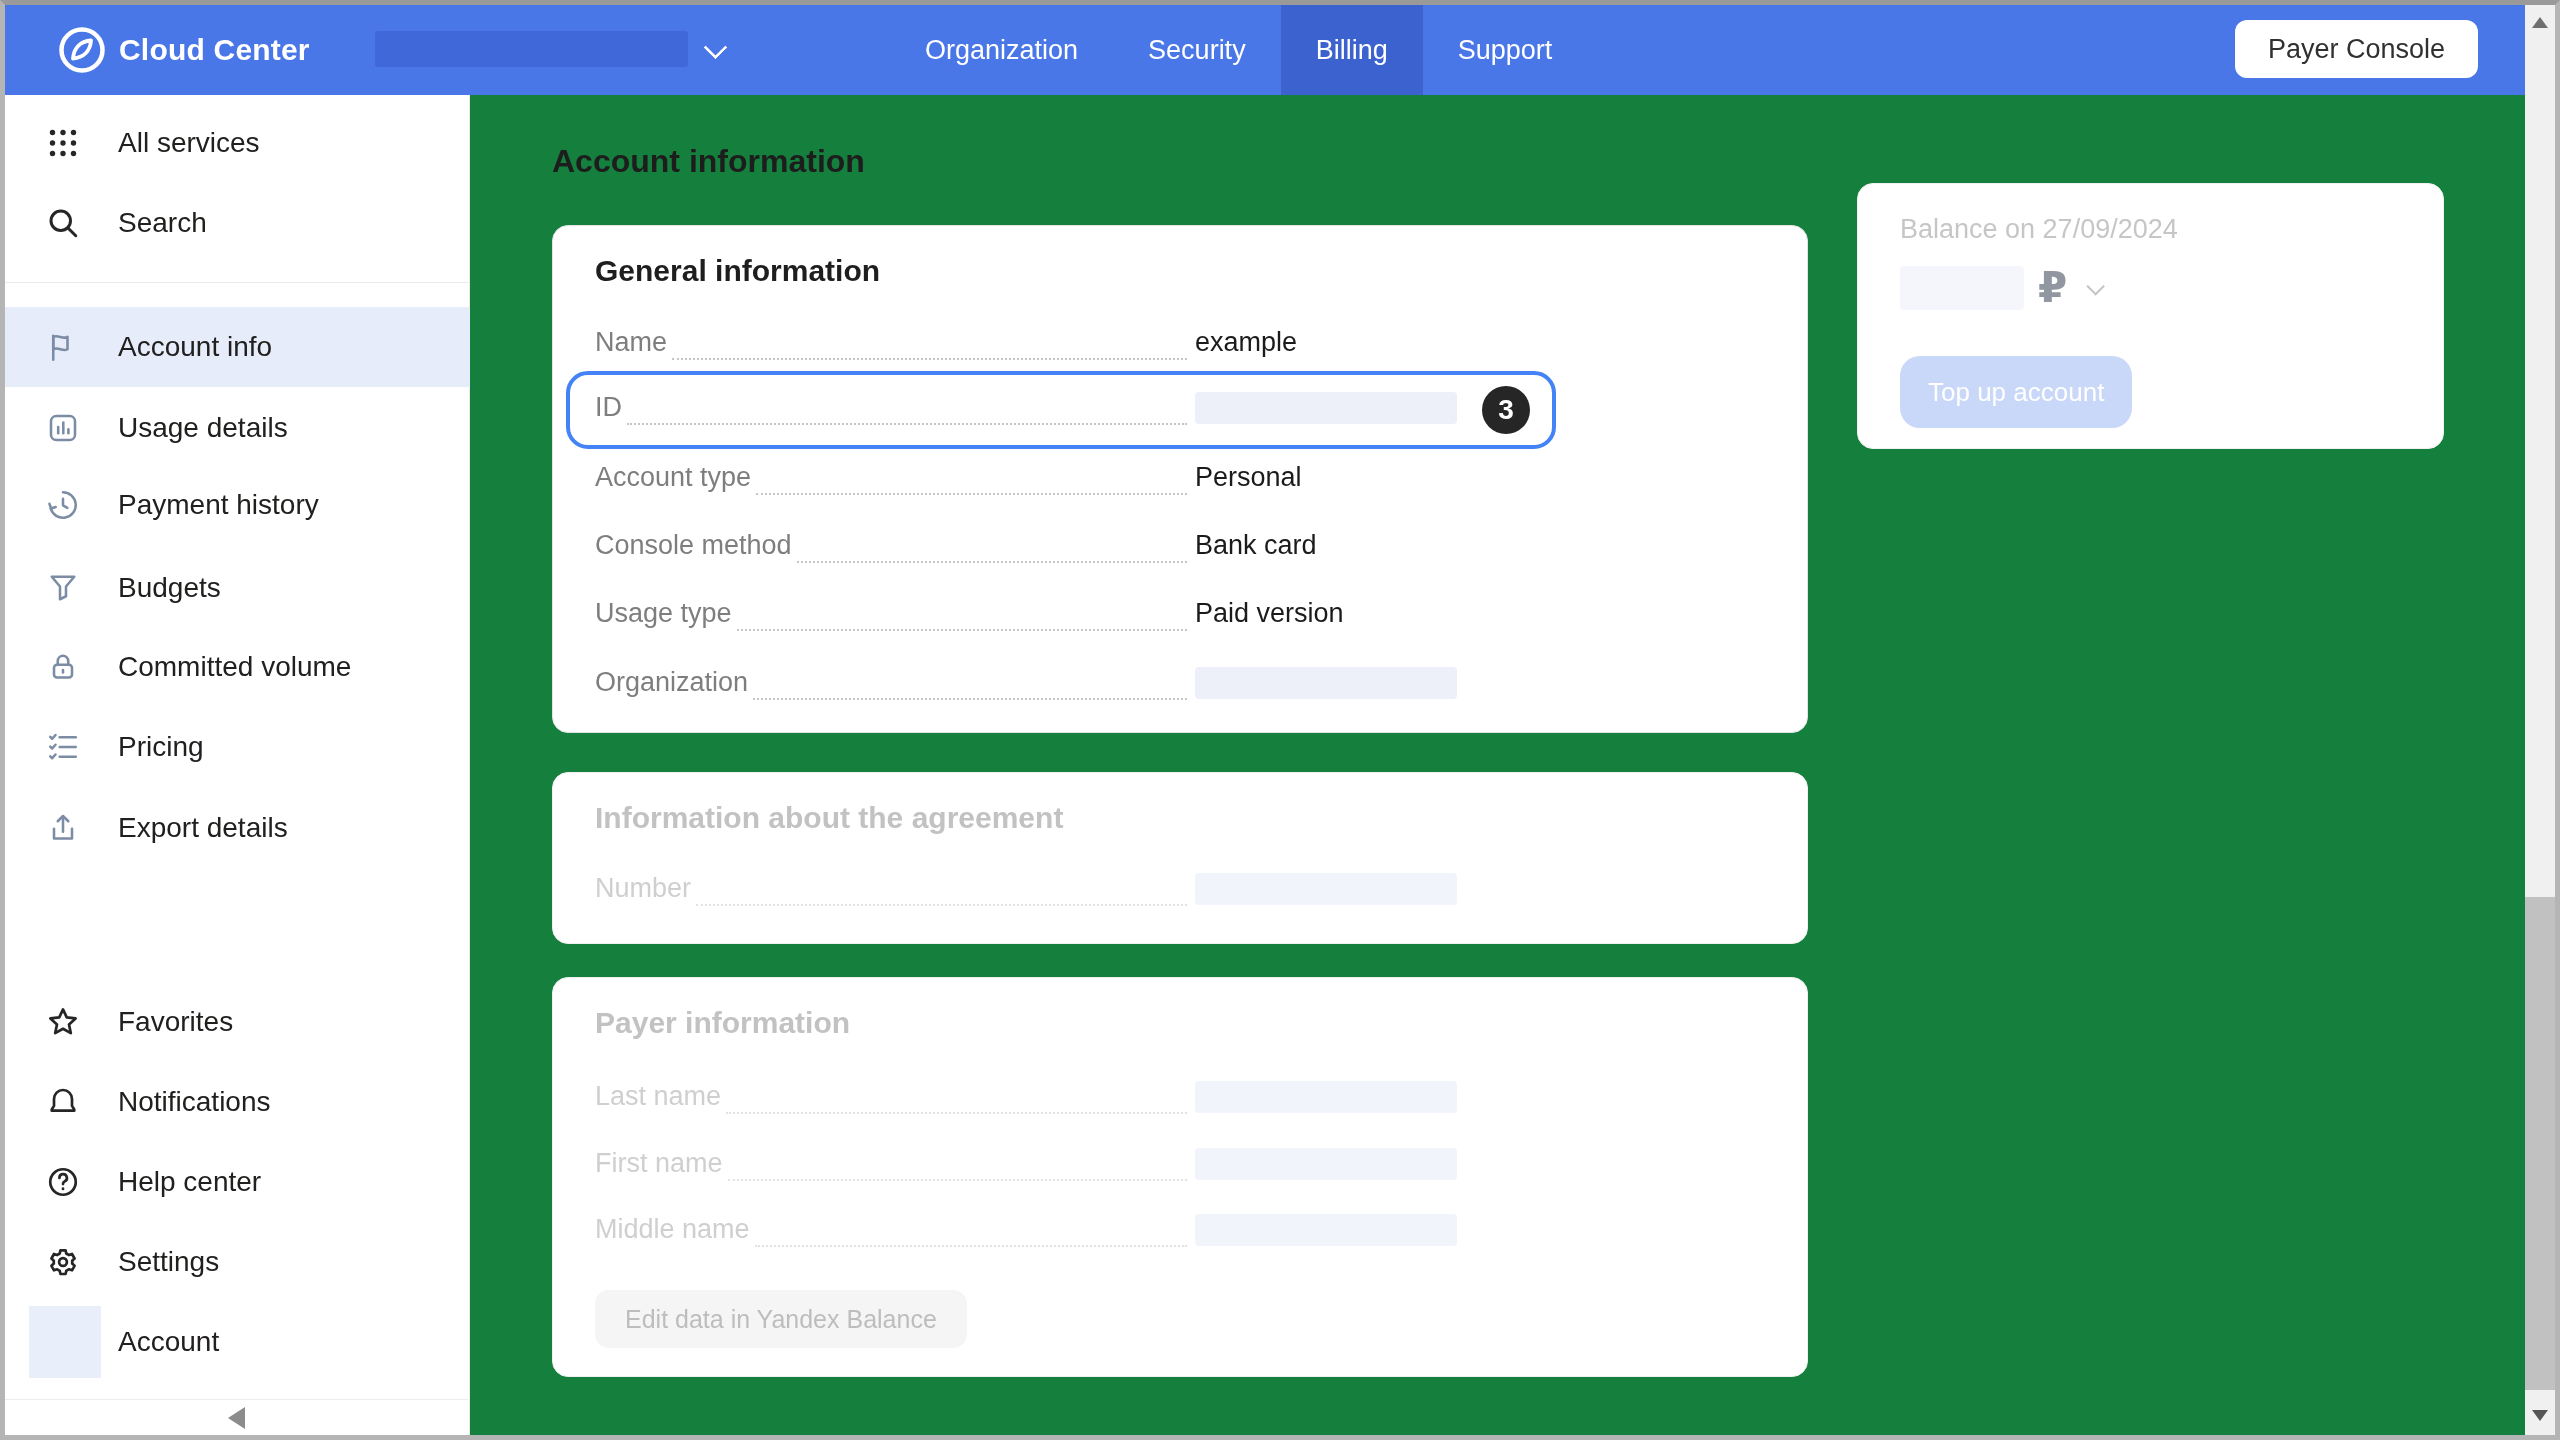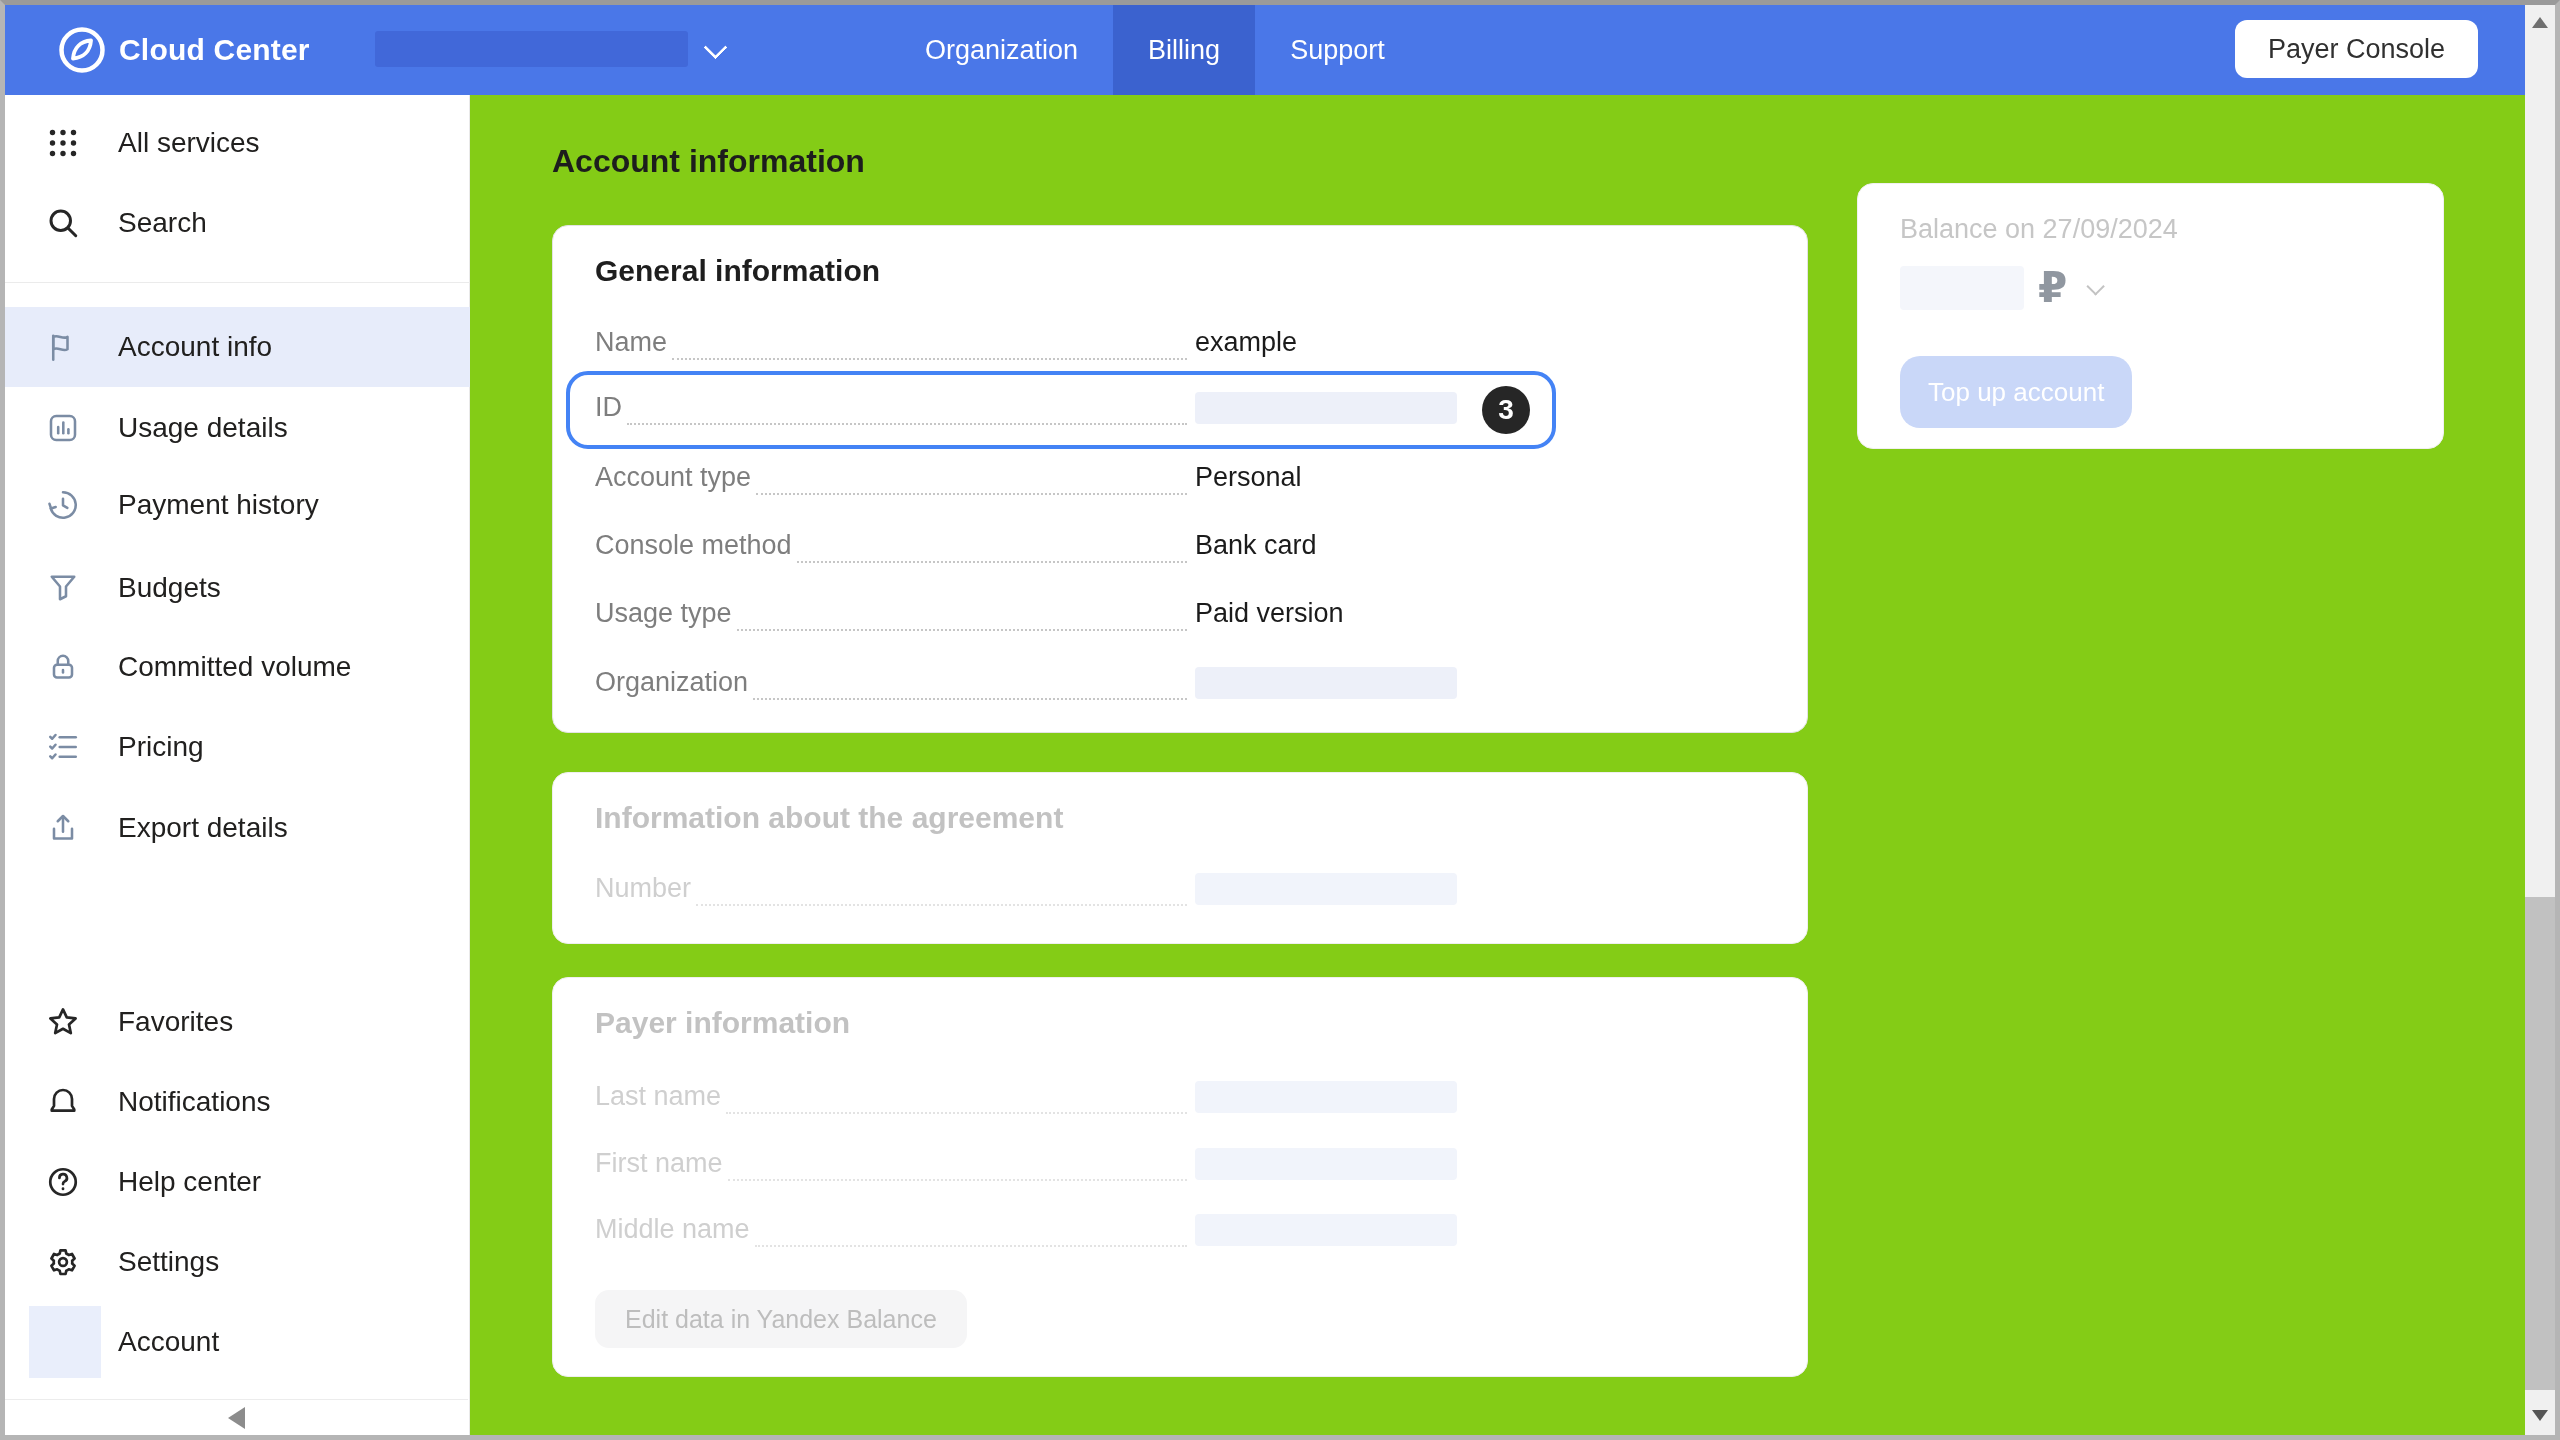--- a/index.html
+++ b/index.html
@@ -1,18 +1,18 @@
 <!DOCTYPE html>
 <html><head>
 <meta charset="utf-8">
 <style>
   * { margin:0; padding:0; box-sizing:border-box; }
   html,body { width:2560px; height:1440px; }
   body { font-family:"Liberation Sans","DejaVu Sans",sans-serif; background:#ffffff; color:#202020; }
-  #root { position:relative; width:2560px; height:1440px; border:5px solid #b5b5b5; border-top-color:#9a9a9a; background:#84cc16; overflow:hidden;padding-left:21px; }
+  #root { position:relative; width:2560px; height:1440px; border:5px solid #b5b5b5; border-top-color:#9a9a9a; background:#15803d; overflow:hidden;padding-left:21px; }
 
   
   .header { position:absolute; left:0; top:0; width:2520px; height:90px; background:#4a77e8; }
   .logo { position:absolute; left:52px; top:20px; width:50px; height:50px; }
   .brand { position:absolute; left:114px; top:0; height:90px; display:flex; align-items:center;
            color:#ffffff; font-size:30px; font-weight:700; letter-spacing:.2px; }
   .folder-select { position:absolute; left:370px; top:26px; width:313px; height:36px; background:#4168d9; border-radius:3px; }
   .hdr-chevron { position:absolute; left:702px; top:34px; width:17px; height:17px;
                  border-right:3px solid #fff; border-bottom:3px solid #fff; transform:rotate(45deg); border-radius:1px;}
   .nav { position:absolute; left:885px; top:0; height:90px; display:flex; }
@@ -88,20 +88,21 @@
   <div class="header">
     <svg class="logo" viewBox="0 0 50 50" fill="none">
       <circle cx="25" cy="25" r="20.5" stroke="#ffffff" stroke-width="4.5"></circle>
       <path d="M16 33.5c.8-10.5 7.5-17.2 18-18-.8 10.5-7.5 17.2-18 18z" stroke="#ffffff" stroke-width="3.8" stroke-linejoin="round"></path>
     </svg>
     <div class="brand">Cloud Center</div>
     <div class="folder-select"></div>
     <span class="hdr-chevron"></span>
     <div class="nav">
       <div class="nav-item">Organization</div>
+      <div class="nav-item">Security</div>
       <div class="nav-item active">Billing</div>
       <div class="nav-item">Support</div>
     </div>
     <button class="console-btn">Payer Console</button>
   </div>
 
   <div class="scrollbar">
     <div class="sb-up"></div>
     <div class="sb-thumb"></div>
     <div class="sb-down"></div>

